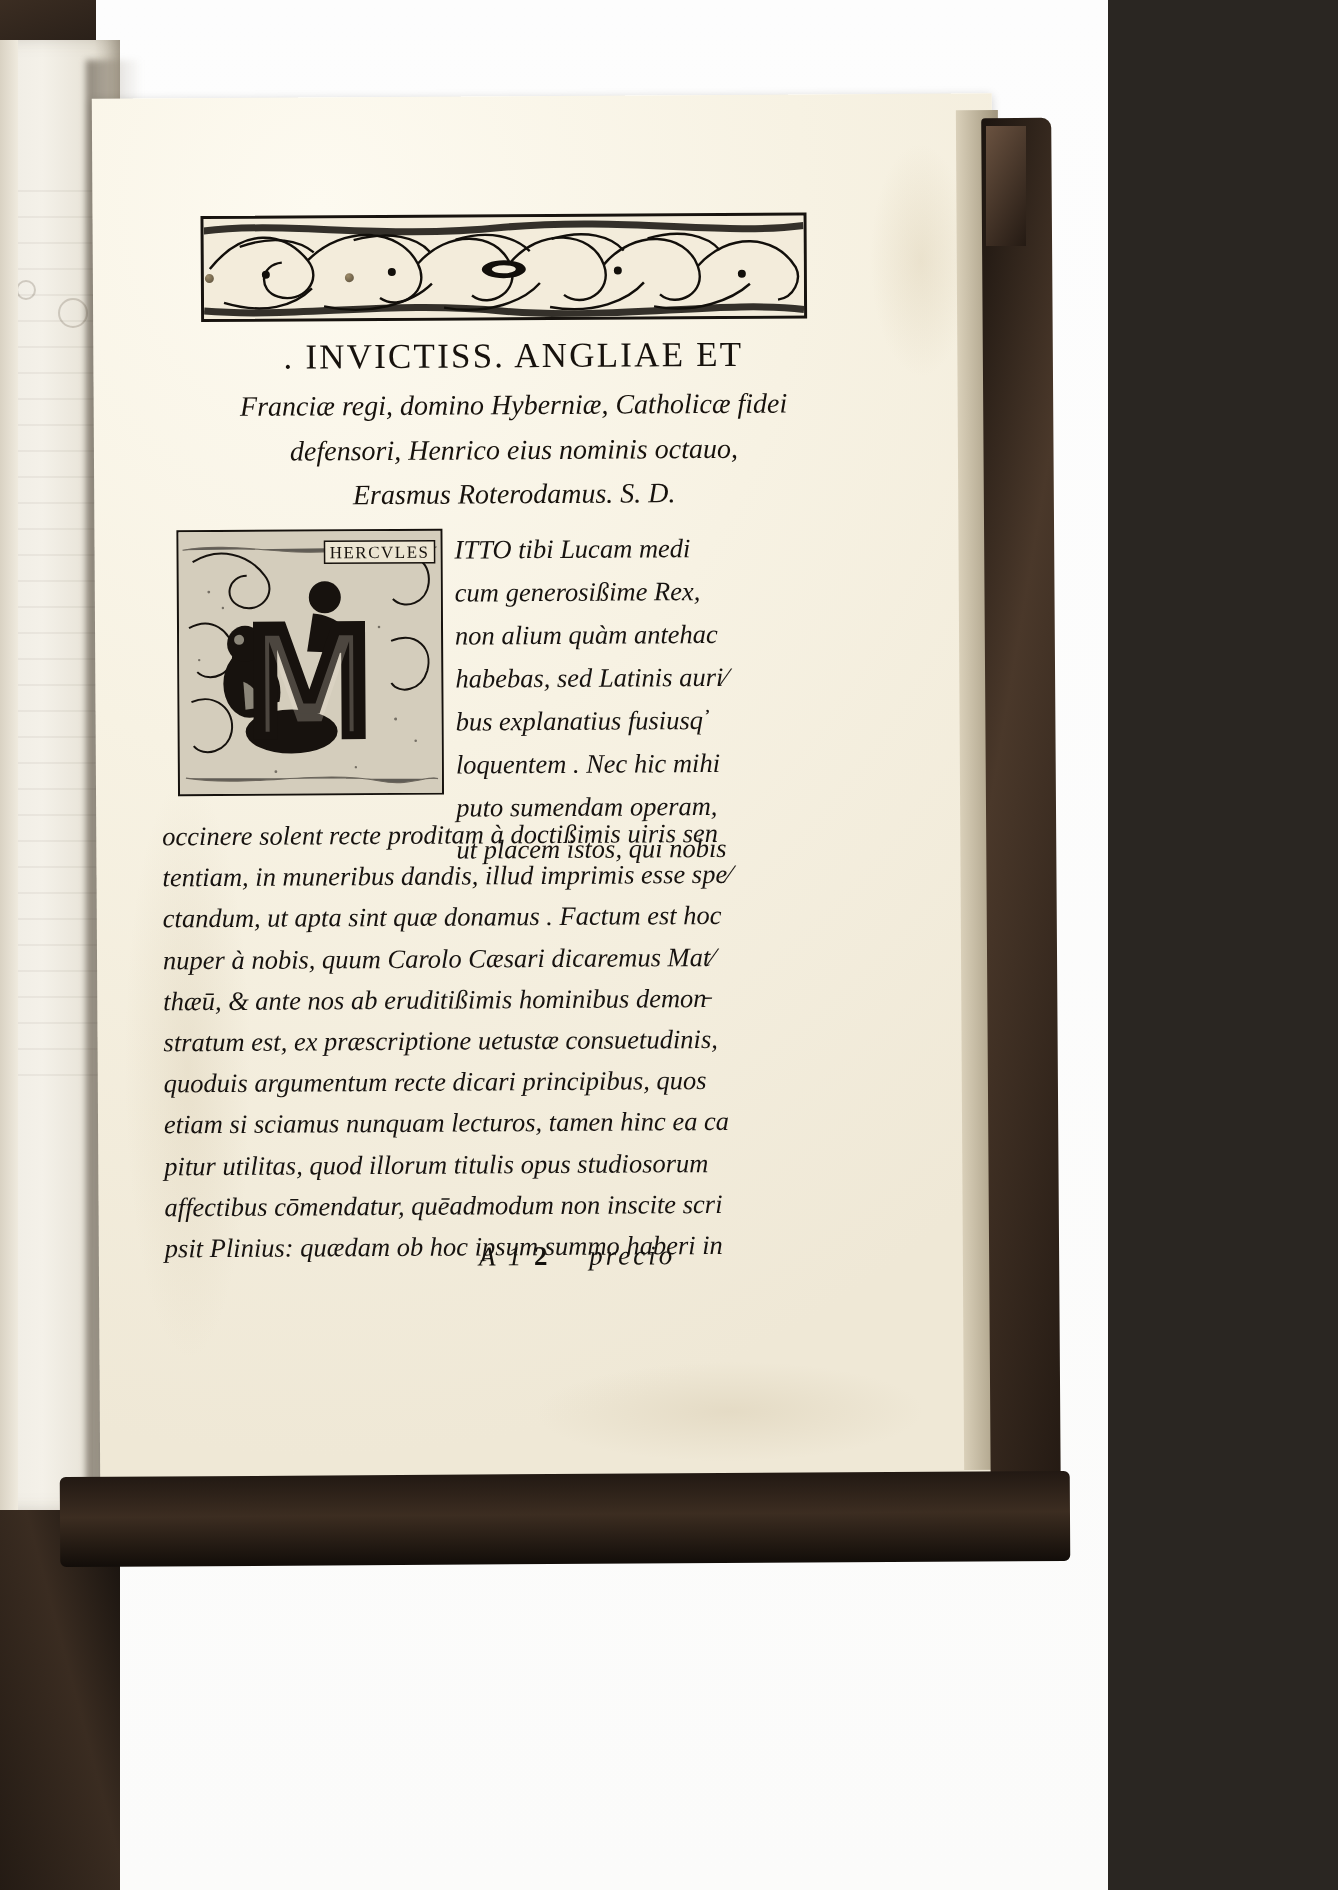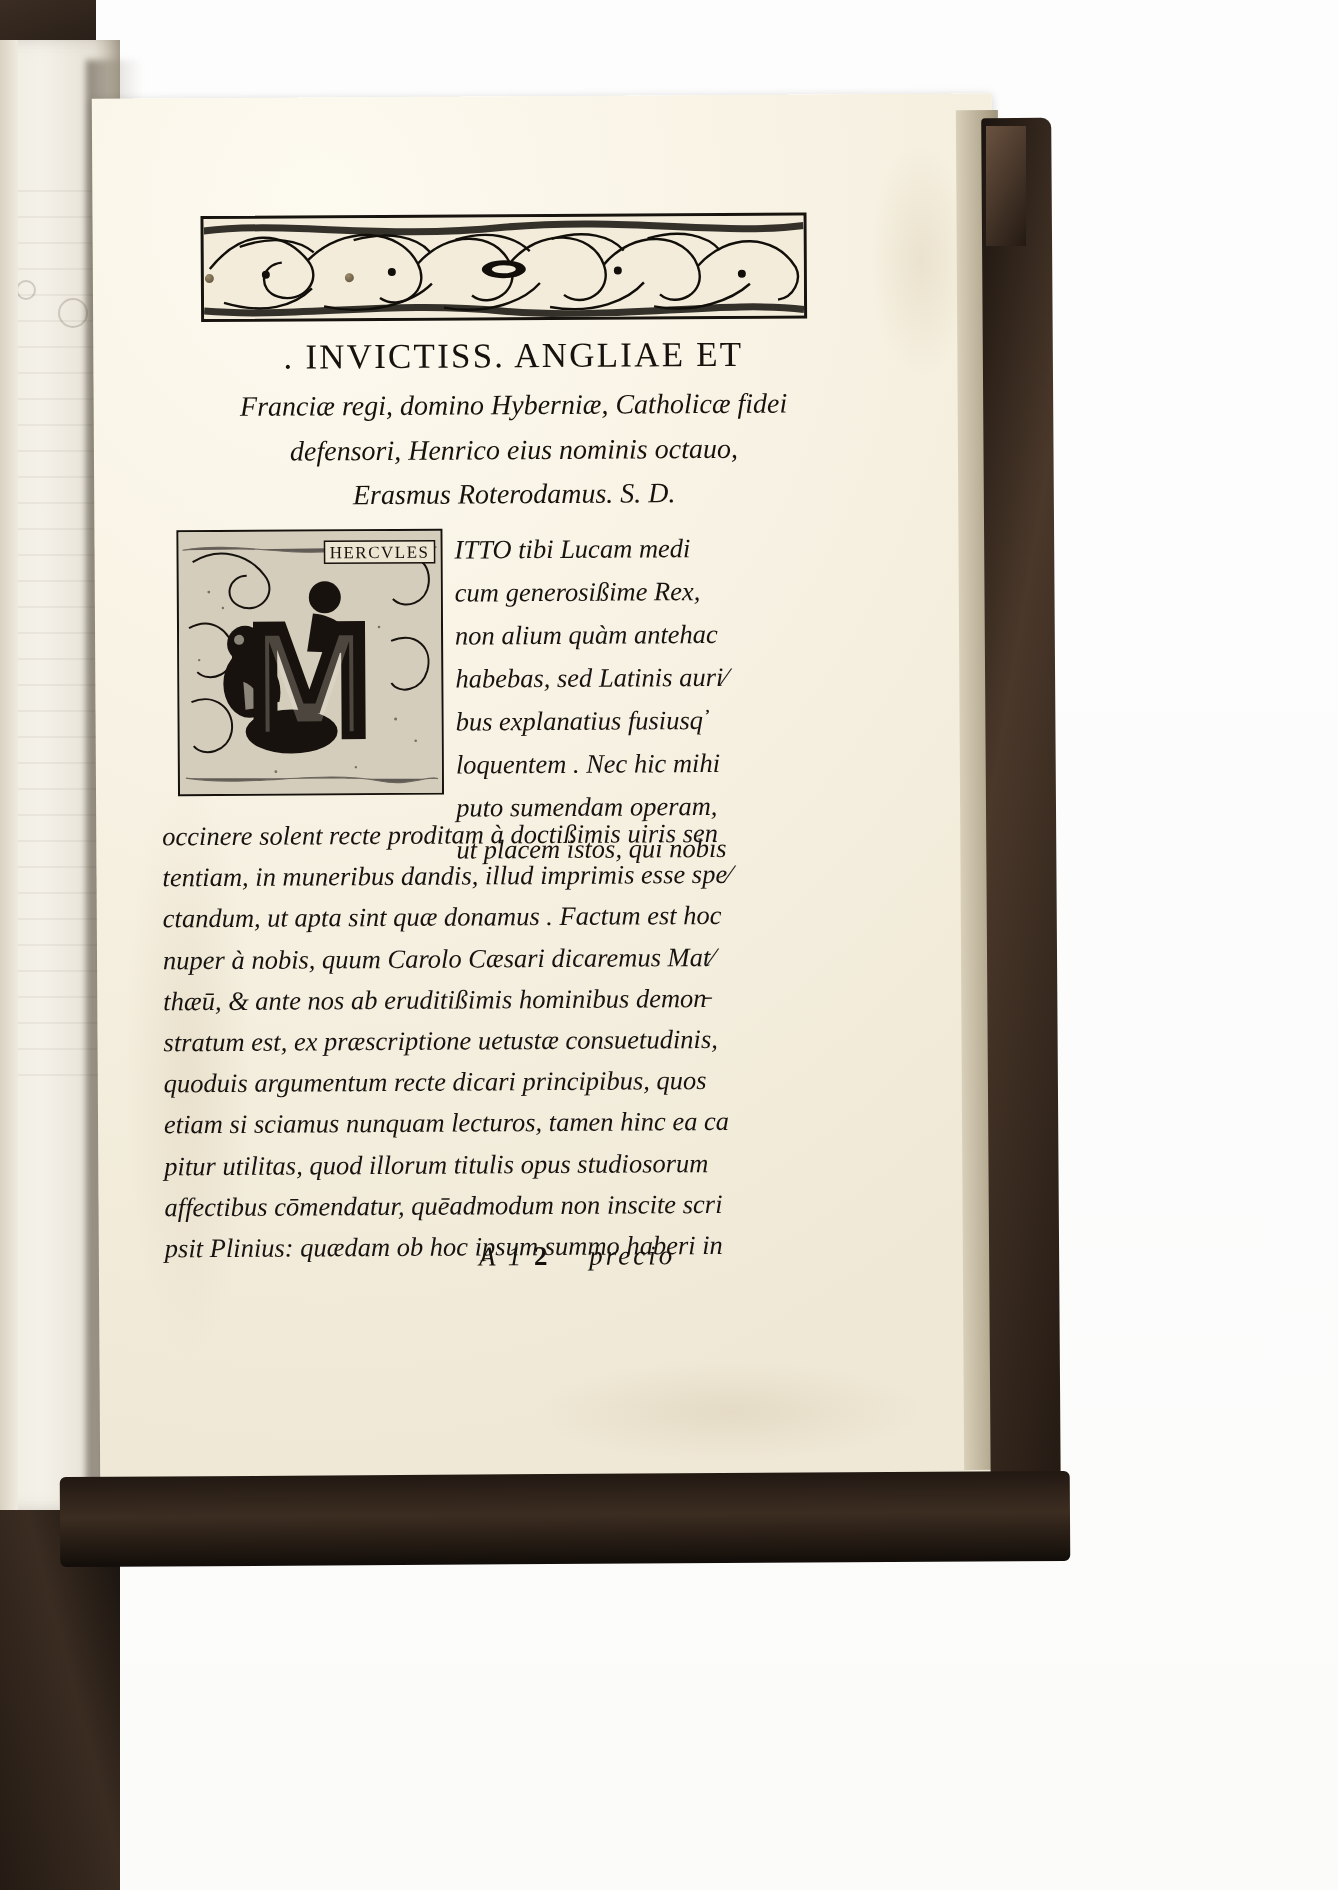--- a/index.html
+++ b/index.html
@@ -9,21 +9,21 @@
   }
   body {
     width: 1338px;
     height: 1890px;
     overflow: hidden;
     font-family: "Liberation Serif", serif;
   }
 
   #scene {
     position: relative;
-    width: 1338px;
+    width: 1108px;
     height: 1890px;
     background: #84cc16;
   }
 
   
   .backdrop {
     position: absolute;
     inset: 0;
     background:
       linear-gradient(180deg, #fdfdfd 0%, #fbfbfa 100%);

